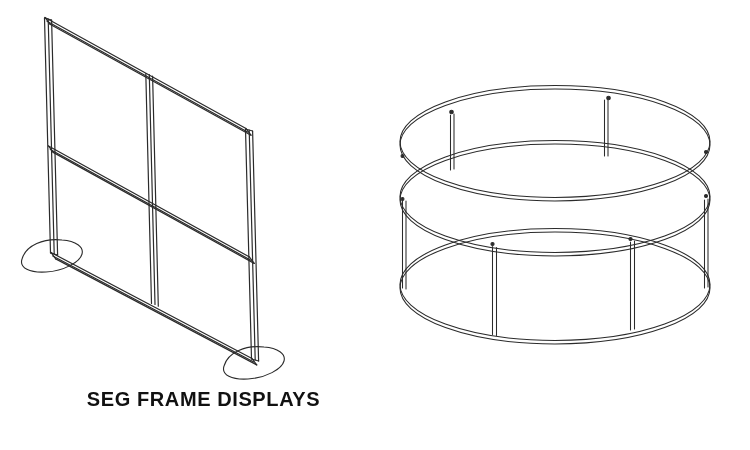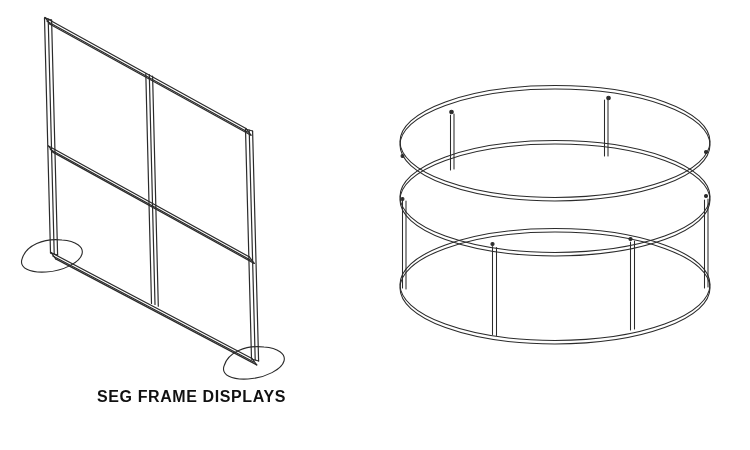--- a/index.html
+++ b/index.html
@@ -36,27 +36,27 @@
     height: 385px;
   }
   .figure svg {
     display: block;
     width: 375px;
     height: 385px;
   }
 
   .caption {
     position: absolute;
-    left: 4px;
+    left: 16px;
     top: 388px;
     width: 375px;
     text-align: center;
     font-family: "Liberation Sans", sans-serif;
     font-weight: bold;
-    font-size: 16px;
+    font-size: 20px;
     letter-spacing: 0.6px;
     color: #111111;
     white-space: nowrap;
   }
 </style>
 </head>
 <body>
 
 <div class="page">
 

